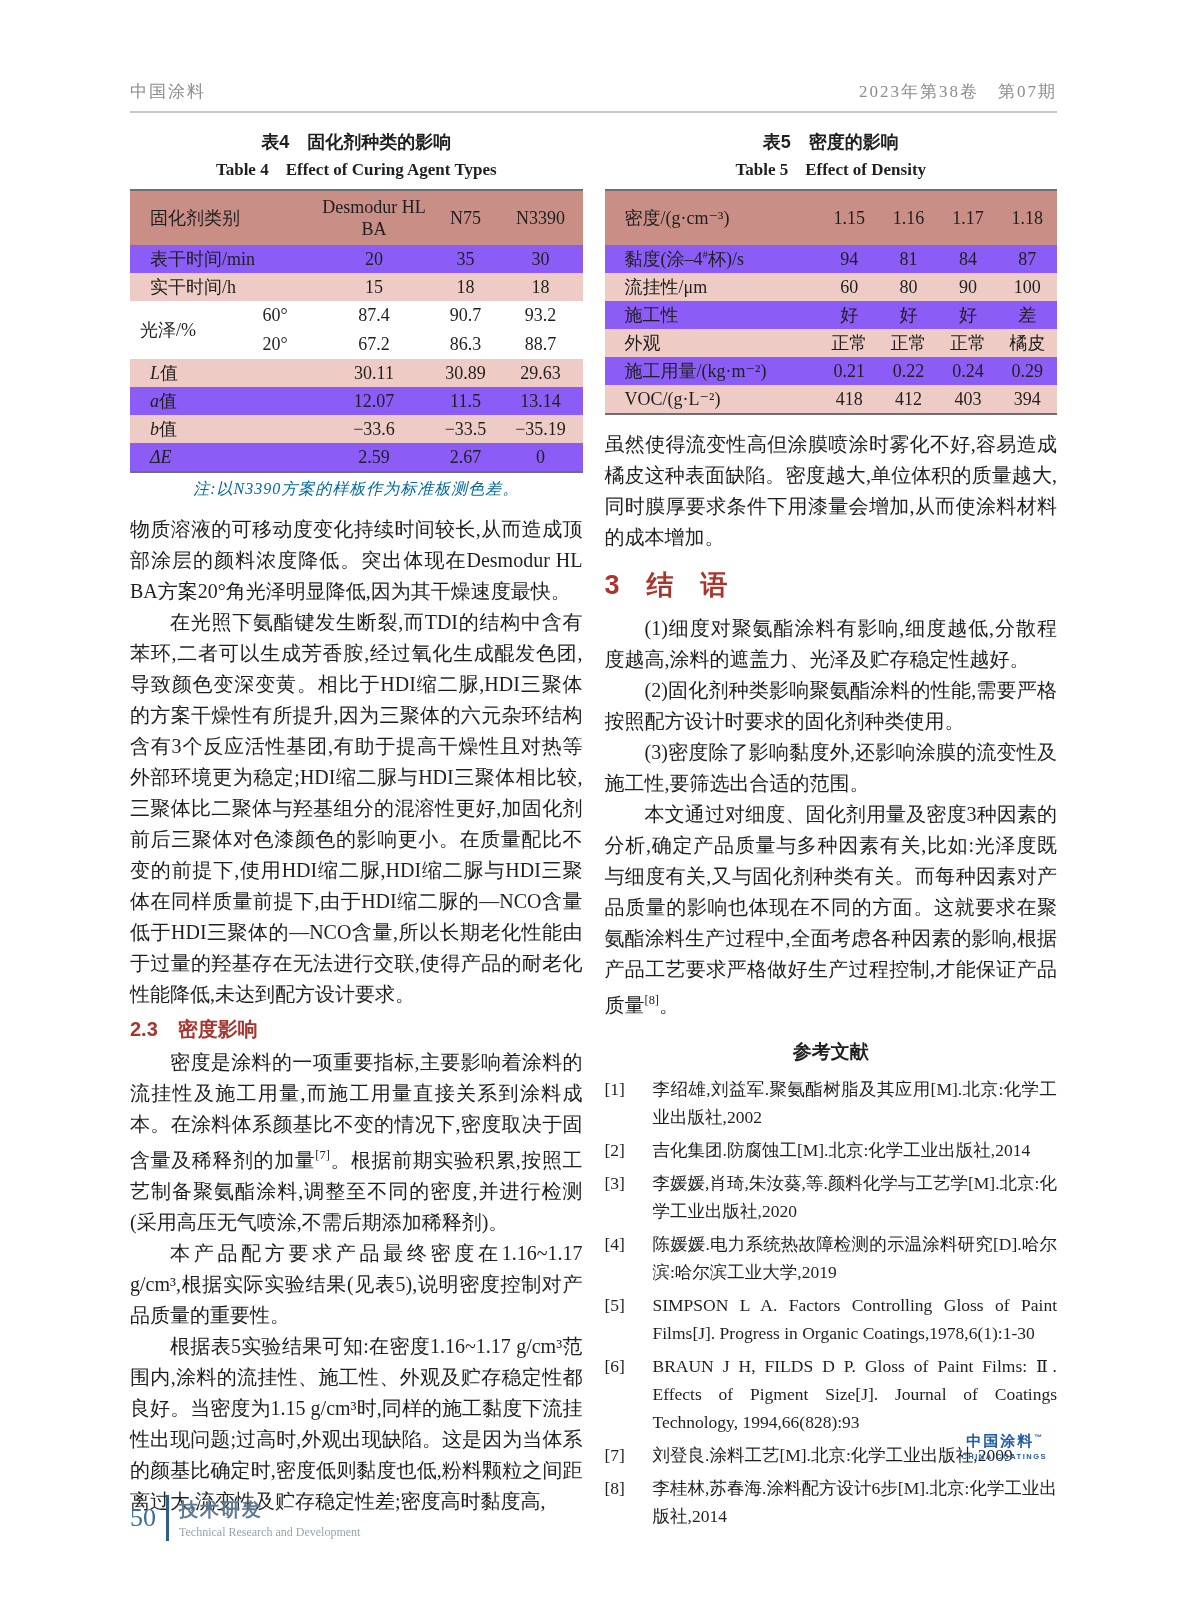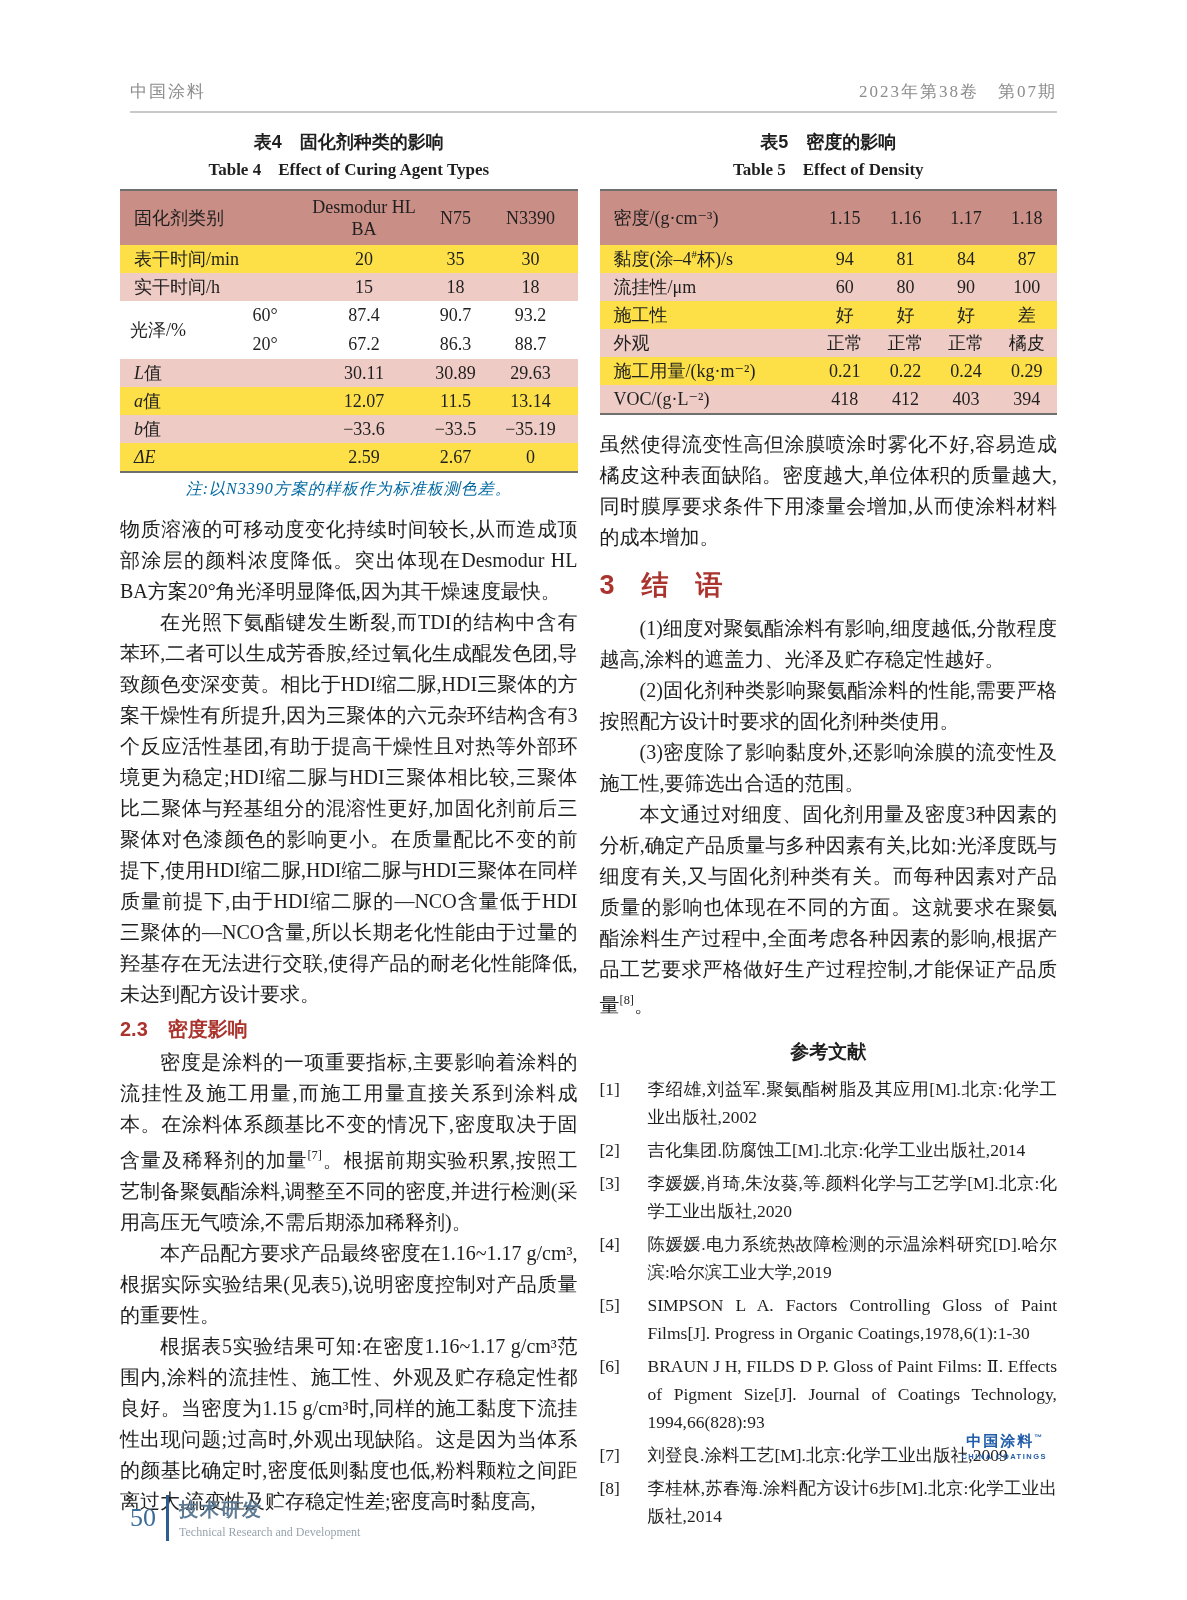--- a/index.html
+++ b/index.html
@@ -13,38 +13,38 @@
   }
   
   .pg-header{
     position:absolute;top:80px;left:130px;right:130px;
     display:flex;justify-content:space-between;align-items:flex-end;
     padding-bottom:8px;border-bottom:2px solid #c9c9c9;
     color:#8c8c8c;font-size:17px;letter-spacing:2px;
   }
   
   .columns{
-    position:absolute;top:128px;left:120px;right:130px;
+    position:absolute;top:128px;left:130px;right:130px;
     display:flex;gap:22px;
   }
   .col{flex:1;min-width:0;}
   
   .cap-zh{
     text-align:center;font-family:"Liberation Sans","DejaVu Sans",sans-serif;
     font-weight:bold;font-size:18px;margin:2px 0 4px 0;
   }
   .cap-en{
     text-align:center;font-weight:bold;font-size:17px;margin:0 0 8px 0;
   }
   
   .ptable{border-top:2px solid #6f6f6f;border-bottom:2px solid #6f6f6f;font-size:18px;}
-  .trow{display:flex;align-items:center;min-height:28px;background:#fde047;}
+  .trow{display:flex;align-items:center;min-height:28px;background:#8b5cf6;}
   .trow.alt{background:#eeccc5;}
   .trow.hdr{background:#c98e85;min-height:54px;}
-  .tlabel{box-sizing:border-box;padding-left:14px;}
+  .tlabel{box-sizing:border-box;padding-left:20px;}
   .t4 .tlabel{width:190px;}
   .t5 .tlabel{width:215px;}
   .tcell{text-align:center;}
   .t4 .c1{width:108px;}
   .t4 .c2,.t4 .c3{width:75px;}
   .t4 .hdrcell{line-height:1.25;}
   .t5 .tcell{flex:1;}
   .it{font-style:italic;}
   sup.hash{font-size:0.6em;vertical-align:super;}
   

